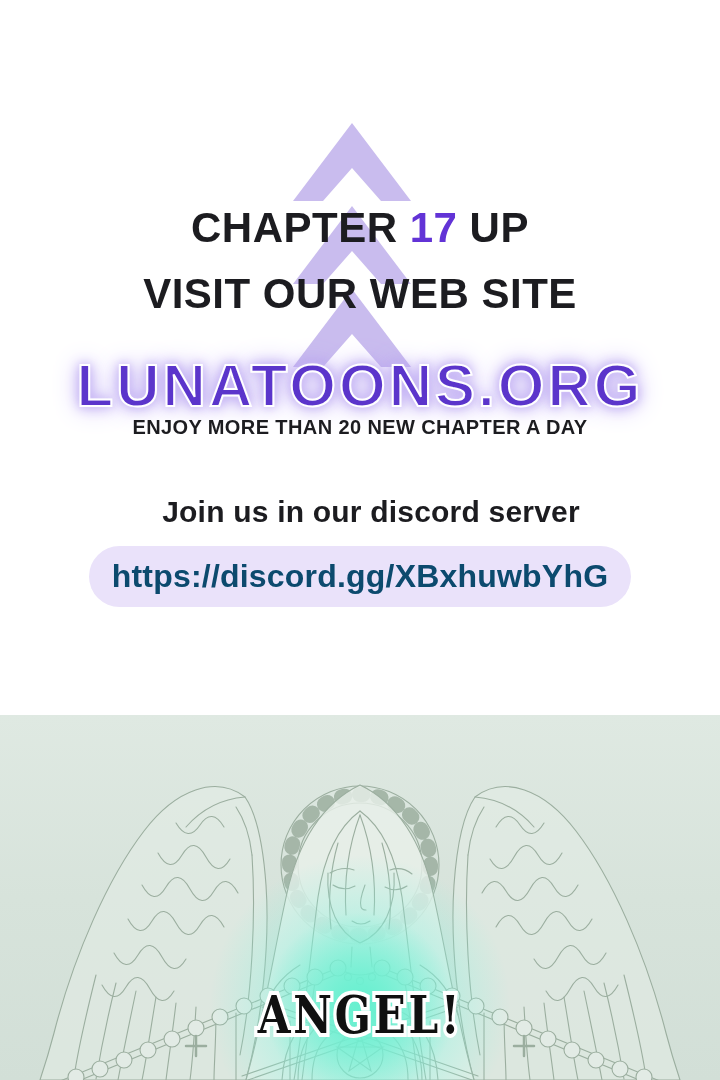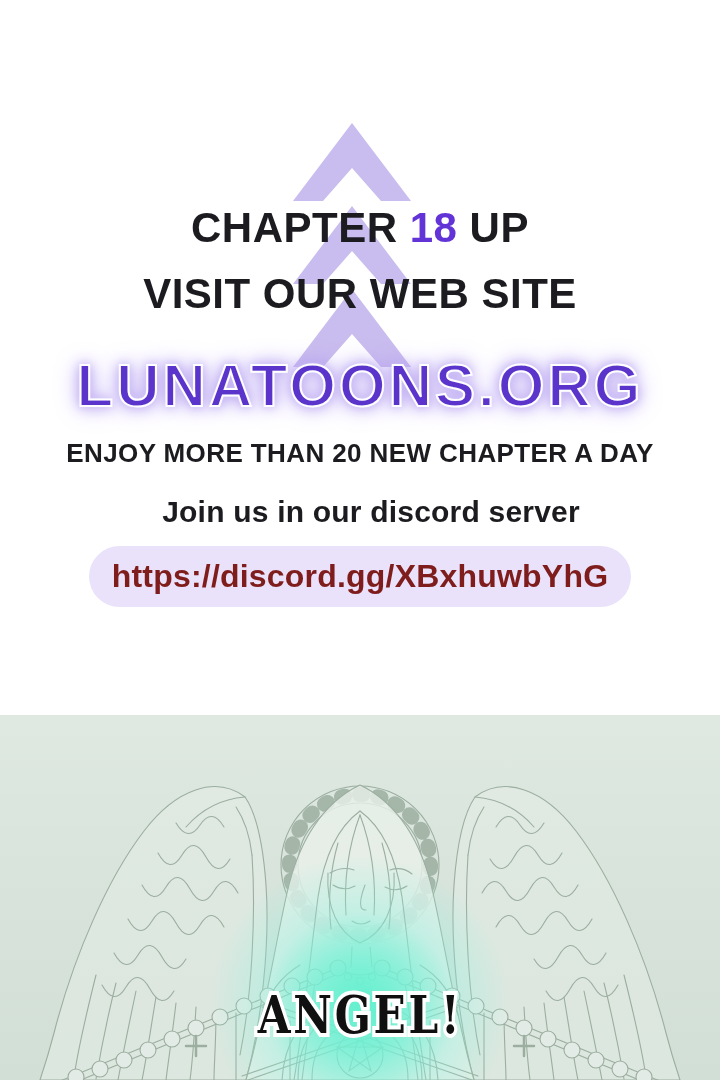--- a/index.html
+++ b/index.html
@@ -15,26 +15,26 @@
     font-weight:bold;color:#1c1c20;letter-spacing:.5px;white-space:nowrap;
   }
   .line1{top:204px;font-size:42px;}
   .line2{top:262px;font-size:42px;margin-top:8px;}
   .chapter-num{color:#6233d6;}
   .site-name{
     top:351px;font-size:60px;letter-spacing:3px;color:#5b35cb;
     -webkit-text-stroke:2px #ffffff;
     text-shadow:0 0 2px #ffffff,0 0 7px #d2c3f8,0 0 14px #ab93ee,0 0 26px #b6a1f2;
   }
-  .tagline{top:438px;font-size:26px;letter-spacing:.4px;}
+  .tagline{top:416px;font-size:20px;letter-spacing:.4px;}
   .join-line{top:495px;font-size:30px;letter-spacing:.2px;margin-left:22px;}
   .discord-pill{
     position:absolute;top:546px;left:calc(50% - 271px);width:542px;height:61px;
     background:#eae2fa;border-radius:31px;text-align:center;line-height:61px;
-    font-size:32px;font-weight:bold;color:#7f1d1d;letter-spacing:.2px;white-space:nowrap;
+    font-size:32px;font-weight:bold;color:#0c4a6e;letter-spacing:.2px;white-space:nowrap;
     cursor:pointer;
   }
   
   .illustration{position:absolute;left:0;top:715px;width:720px;height:365px;}
   .ln{stroke:#9bae9f;stroke-width:1.1;fill:none;stroke-linecap:round;}
   .caption{
     font-family:"DejaVu Serif",serif;font-weight:bold;font-size:46px;letter-spacing:3px;
     fill:#101010;stroke:#ffffff;stroke-width:7px;paint-order:stroke;text-anchor:middle;
   }
 </style>
@@ -45,21 +45,21 @@
 
   <svg class="chevrons" viewBox="0 0 118 248">
     <g fill="#c9bcee">
       <polygon points="59,0 118,78 88,78 59,45 30,78 0,78"></polygon>
       <polygon points="59,83 118,161 88,161 59,128 30,161 0,161"></polygon>
       <polygon points="59,166 118,244 88,244 59,211 30,244 0,244"></polygon>
     </g>
   </svg>
 
   <div class="promo-line line1"><span>CHAPTER</span>
-    <span class="chapter-num">18</span>
+    <span class="chapter-num">17</span>
     <span>UP</span>
   </div>
   <div class="promo-line line2">VISIT OUR WEB SITE</div>
 
   <div class="promo-line site-name">LUNATOONS.ORG</div>
   <div class="promo-line tagline">ENJOY MORE THAN 20 NEW CHAPTER A DAY</div>
 
   <div class="promo-line join-line">Join us in our discord server</div>
   <div class="discord-pill">https://discord.gg/XBxhuwbYhG</div>
 

